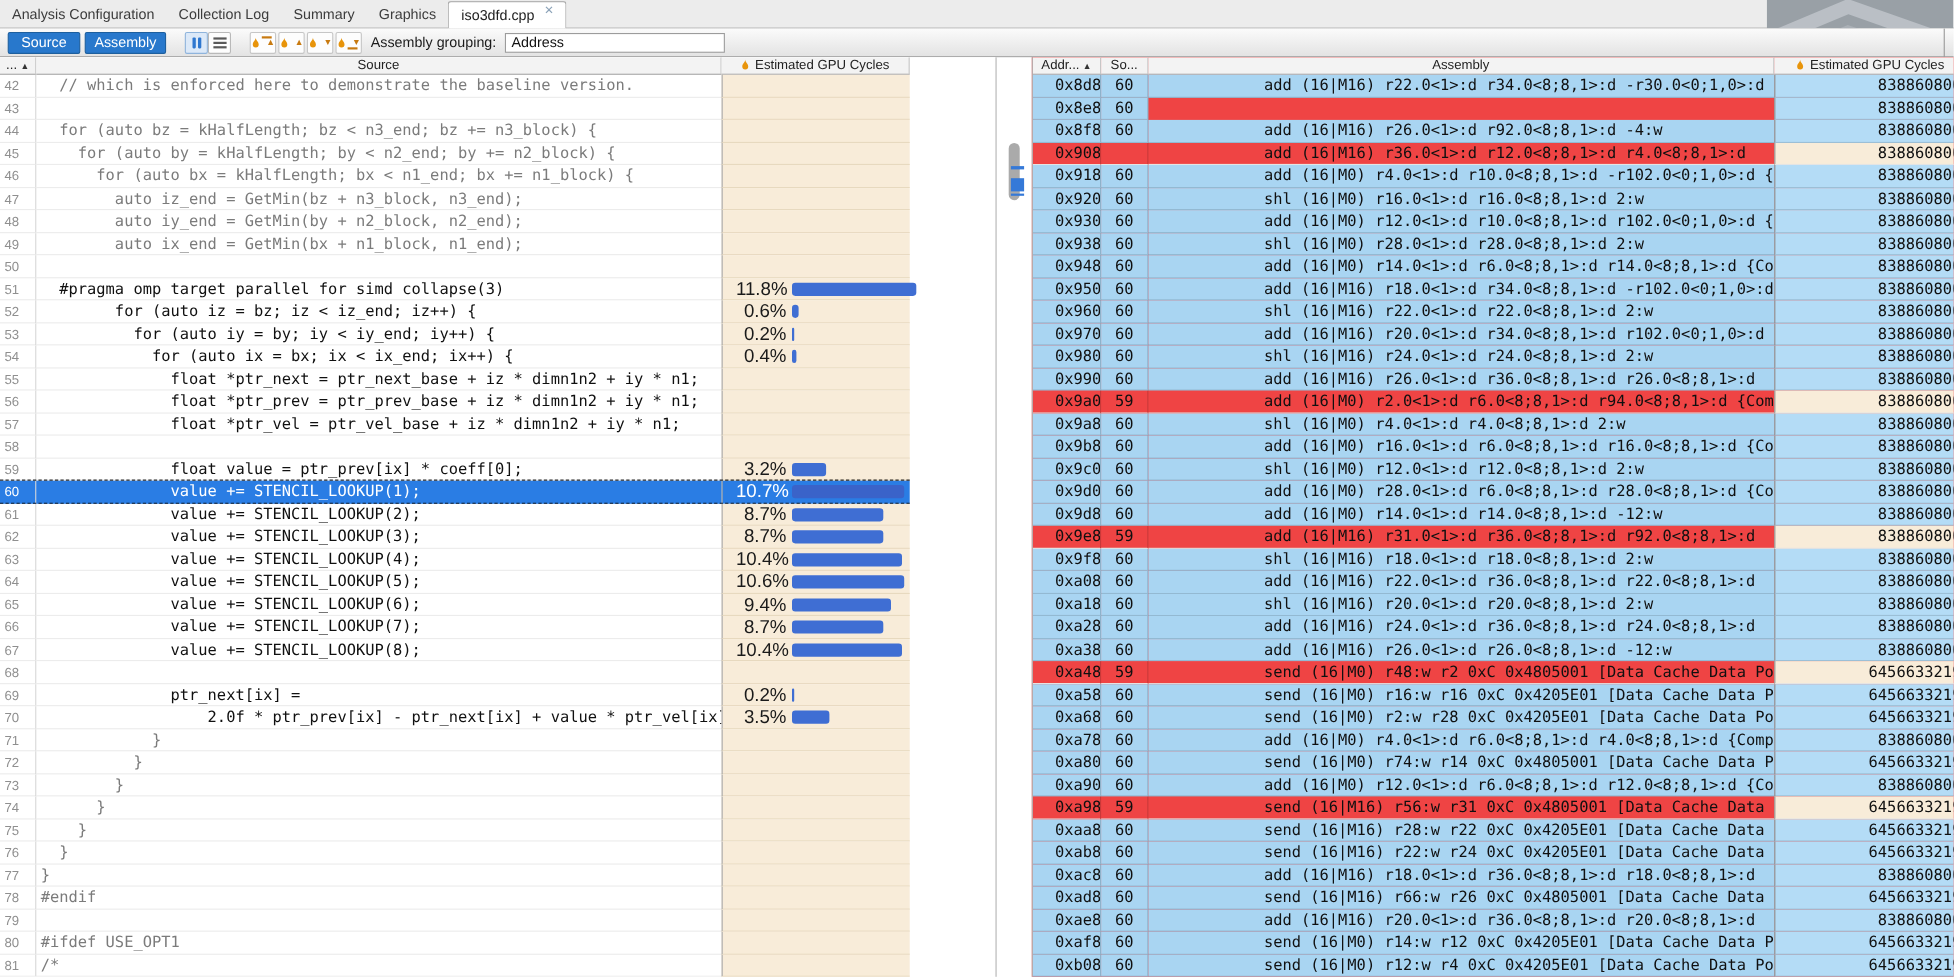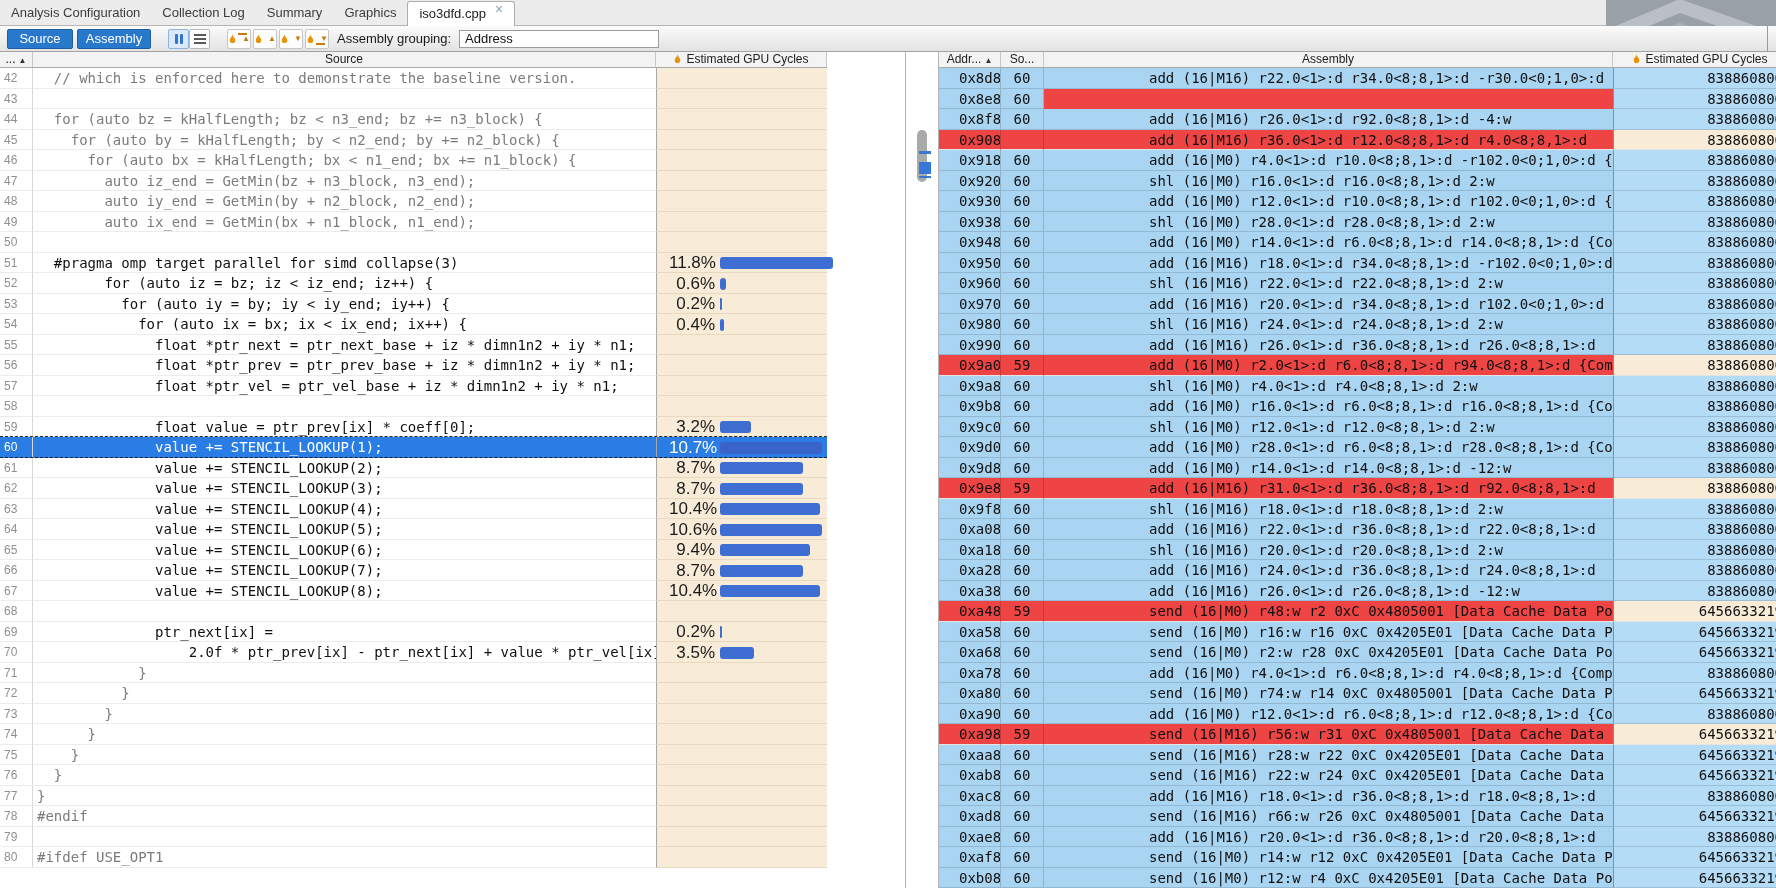--- a/index.html
+++ b/index.html
@@ -341,20 +341,25 @@
       <div class="srow">
         <div class="ln">79</div>
         <div class="lsrc"></div>
         <div class="lcyc"></div>
       </div>
       <div class="srow">
         <div class="ln">80</div>
         <div class="lsrc dim">#ifdef USE_OPT1</div>
         <div class="lcyc"></div>
       </div>
+      <div class="srow">
+        <div class="ln">81</div>
+        <div class="lsrc dim">/*</div>
+        <div class="lcyc"></div>
+      </div>
     </div>
 </div>
 
 <div class="vthumb"></div>
 <div class="mk" style="top:151px;height:3px;"></div>
 <div class="mk" style="top:162px;height:12px;"></div>
 <div class="mk" style="top:176px;height:2px;"></div>
 
 <div class="asmpane">
   <div class="hcell" style="left:0;width:62px;">

